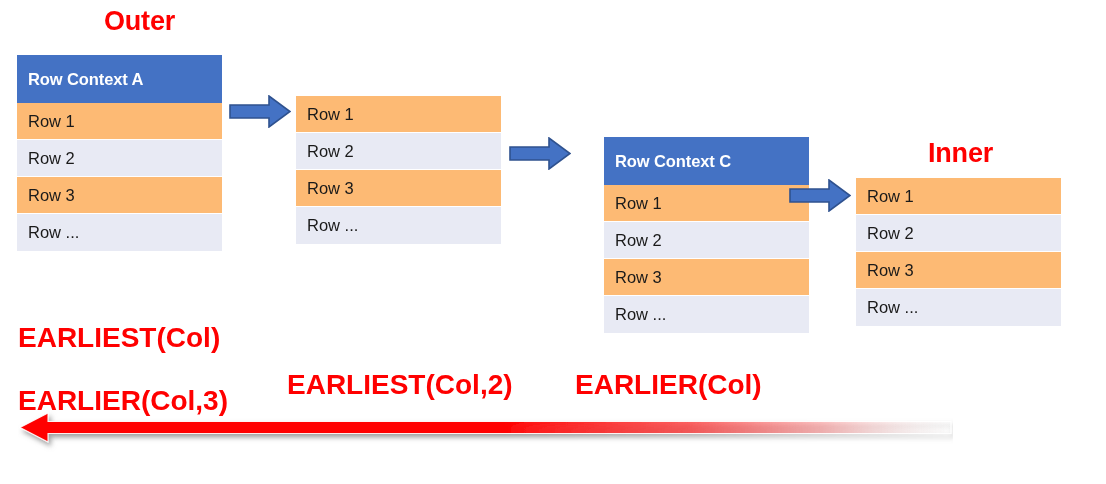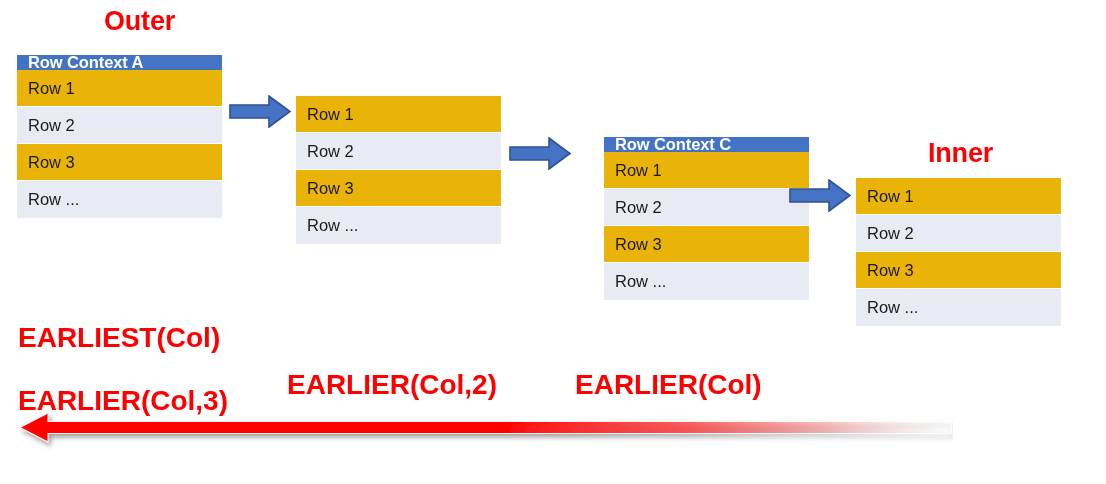--- a/index.html
+++ b/index.html
@@ -23,42 +23,42 @@
     white-space:nowrap;
     font-family:"Liberation Sans", sans-serif;
   }
 
   
   .rc-table{
     position:absolute;
     width:205px;
   }
   .rc-header{
-    height:15px;
+    height:48px;
     background:#4472C4;
     color:#FFFFFF;
     font-weight:bold;
     font-size:16.5px;
     display:flex;
     align-items:center;
     padding-left:11px;
     box-sizing:border-box;
     letter-spacing:-0.1px;
   }
   .rc-row{
     height:37px;
     font-size:16.5px;
     color:#1a1a1a;
     display:flex;
     align-items:center;
     padding-left:11px;
     box-sizing:border-box;
     border-bottom:1px solid #FFFFFF;
   }
-  .rc-row.odd{ background:#eab308; }
+  .rc-row.odd{ background:#fdba74; }
   .rc-row.even{ background:#E8EAF4; }
   .rc-row.last{ border-bottom:none; }
 
   
   .blue-arrow{
     position:absolute;
     width:62px;
     height:33px;
   }
 
@@ -136,21 +136,21 @@
     <div class="rc-row odd">Row 1</div>
     <div class="rc-row even">Row 2</div>
     <div class="rc-row odd">Row 3</div>
     <div class="rc-row even last">Row ...</div>
   </div>
 
   <div class="formula" style="left:18px;top:325px;">EARLIEST(Col)</div>
 
   <div class="formula" style="left:18px;top:388px;">EARLIER(Col,3)</div>
 
-  <div class="formula" style="left:287px;top:372px;">EARLIER(Col,2)</div>
+  <div class="formula" style="left:287px;top:372px;">EARLIEST(Col,2)</div>
 
   <div class="formula" style="left:575px;top:372px;">EARLIER(Col)</div>
 
   <div id="bottom-arrow">
     <svg width="935" height="50" viewBox="0 0 935 50">
       <defs>
         <linearGradient id="redFade" x1="0" y1="0" x2="1" y2="0">
           <stop offset="0" stop-color="#FF0000" stop-opacity="1"></stop>
           <stop offset="0.52" stop-color="#FF0000" stop-opacity="1"></stop>
           <stop offset="0.72" stop-color="#FF2020" stop-opacity="0.72"></stop>

